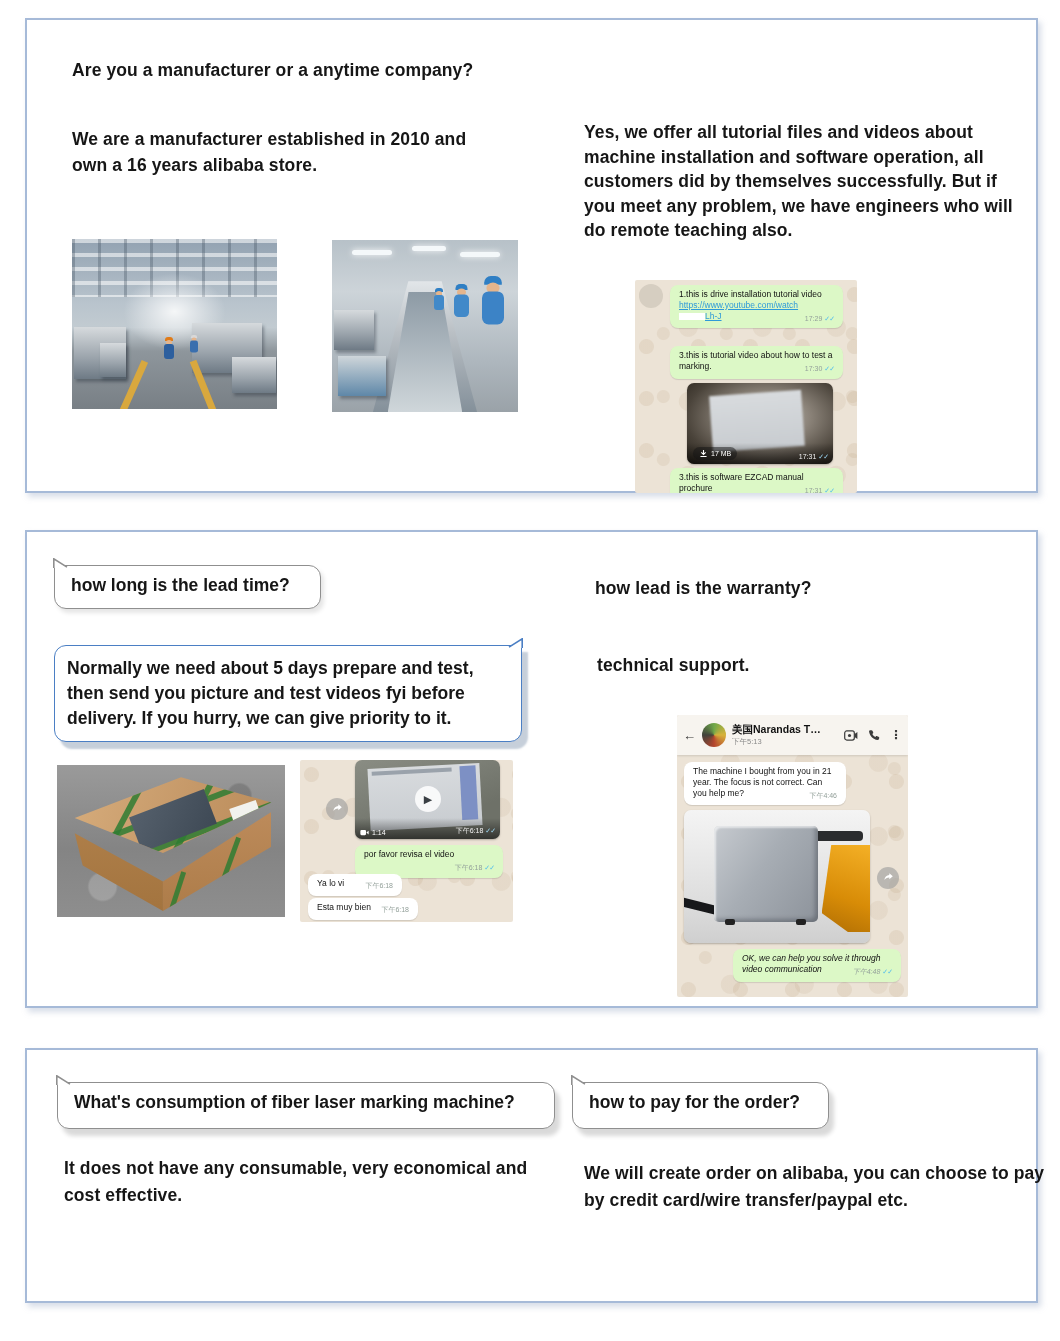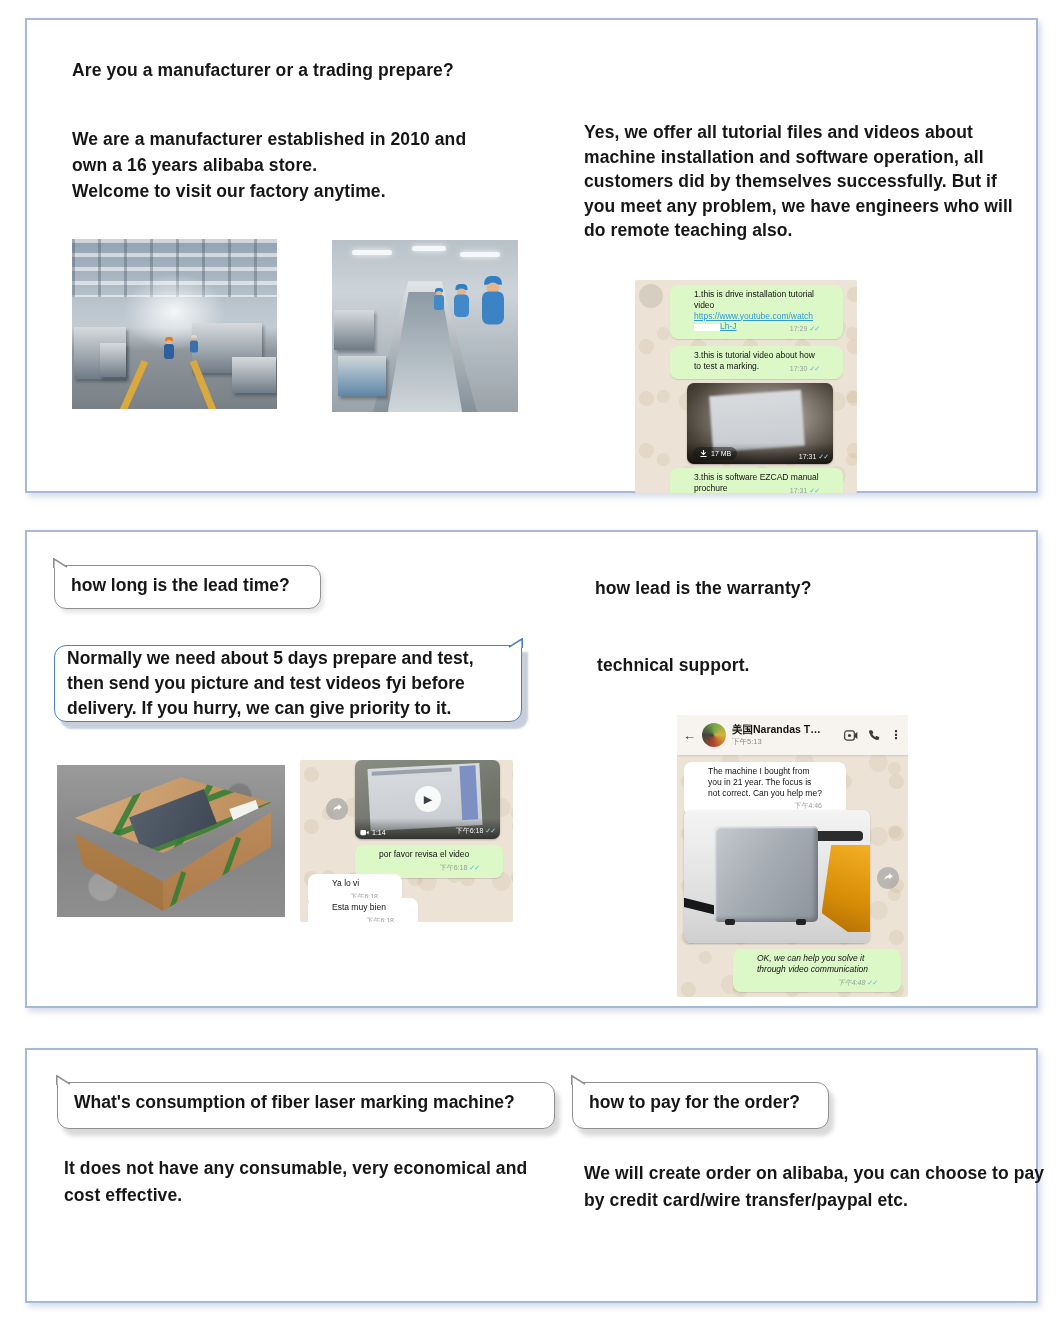--- a/index.html
+++ b/index.html
@@ -68,21 +68,21 @@
   .mc-shield{left:74%;top:26%;width:26%;height:66%;background:linear-gradient(200deg,#f4b026,#d88c07 60%,#b06e04);
       clip-path:polygon(20% 0,100% 0,100% 100%,55% 100%,0 78%);}
   .mc-handle{left:70%;top:16%;width:26%;height:10px;background:#2a2c2e;border-radius:4px;}
   .mc-foot{width:10px;height:6px;background:#222;border-radius:2px;}
   
   .wa{position:absolute;overflow:hidden;background-color:#ece3d6;
       background-image:radial-gradient(circle at 22% 28%,rgba(172,140,98,.14) 0 7px,transparent 8px),
                        radial-gradient(circle at 72% 64%,rgba(172,140,98,.11) 0 9px,transparent 10px),
                        radial-gradient(circle at 45% 85%,rgba(172,140,98,.12) 0 6px,transparent 7px);
       background-size:52px 52px,74px 74px,63px 63px;border-radius:2px;}
-  .wmsg{position:absolute;border-radius:8px;padding:4px 24px;font-size:8.5px;line-height:10.8px;
+  .wmsg{position:absolute;border-radius:8px;padding:4px 9px;font-size:8.5px;line-height:10.8px;
         color:#111;box-shadow:0 1px 1px rgba(0,0,0,.12);box-sizing:border-box;}
   .wmsg.green{background:#dcf8c6;}
   .wmsg.white{background:#ffffff;}
   .meta{float:right;font-size:7px;color:#93a09a;margin:3px 0 0 7px;white-space:nowrap;}
   .ticks{color:#53bdeb;letter-spacing:-1px;}
   .wlink{color:#2f9ad8;text-decoration:underline;word-break:break-all;}
   .redact{display:inline-block;width:26px;height:7px;background:#fff;vertical-align:middle;}
   .vthumb{position:absolute;border-radius:7px;overflow:hidden;box-shadow:0 1px 2px rgba(0,0,0,.25);}
   .vshade{position:absolute;left:0;bottom:0;width:100%;height:26%;
           background:linear-gradient(180deg,transparent,rgba(0,0,0,.55));}
@@ -102,25 +102,24 @@
   .avatar{width:24px;height:24px;border-radius:50%;flex:0 0 auto;margin:0 6px;
           background:conic-gradient(#6fa84a,#d8b23a 25%,#b5452e 50%,#41423b 75%,#6fa84a);}
   .scr-screen{position:absolute;background:linear-gradient(180deg,#d8dbde,#c8ccd0);}
 </style>
 </head>
 <body>
 
 <div id="page">
 
   <div class="box" id="box1">
-    <div class="q" style="left:45px;top:40px;">Are you a manufacturer or a trading prepare?</div>
+    <div class="q" style="left:45px;top:40px;">Are you a manufacturer or a anytime company?</div>
     <div class="a" style="left:45px;top:106px;">
       <div>We are a manufacturer established in 2010 and</div>
       <div> own a 16 years alibaba store.</div>
-      <div>Welcome to visit our factory anytime.</div>
     </div>
 
     <div class="photo" style="left:45px;top:219px;width:205px;height:170px;">
       <div class="fa-bg abs" style="left:0;top:0;"></div>
       <div class="fa-roof abs"></div>
       <div class="fa-haze abs"></div>
       <div class="fa-mach abs" style="left:2px;top:88px;width:52px;height:52px;"></div>
       <div class="fa-mach abs" style="left:120px;top:84px;width:70px;height:50px;"></div>
       <div class="fa-mach abs" style="left:160px;top:118px;width:44px;height:36px;"></div>
       <div class="fa-mach abs" style="left:28px;top:104px;width:26px;height:34px;"></div>
@@ -196,21 +195,21 @@
     </div>
   </div>
 
   <div class="box" id="box2">
     <div class="sbub soft" style="left:27px;top:33px;width:267px;height:44px;">
       <svg class="tail" width="15" height="10" viewBox="0 0 15 10">
           <path d="M0.8 10 L0.8 0.8 L14 9.2" fill="#fff" stroke="#8f8f8f" stroke-width="1.6"></path>
         </svg>
       <span>how long is the lead time?</span>
     </div>
-    <div class="sbub blue" style="left:27px;top:113px;width:468px;padding:0 12px;line-height:25px;">
+    <div class="sbub blue" style="left:27px;top:113px;width:468px;padding:10px 12px;line-height:25px;">
       <svg class="tail" width="15" height="10" viewBox="0 0 15 10">
           <path d="M14.2 10 L14.2 0.8 L1 9.2" fill="#fff" stroke="#4b7fc4" stroke-width="1.6"></path>
         </svg>
       <span>Normally we need about 5 days prepare and test, then send you picture and test videos fyi before delivery. If you hurry, we can give priority to it.</span>
     </div>
 
     <div class="photo" style="left:30px;top:233px;width:228px;height:152px;">
       <div class="cr-floor abs" style="left:0;top:0;"></div>
       <div class="cr-front abs"></div>
       <div class="cr-side abs">

